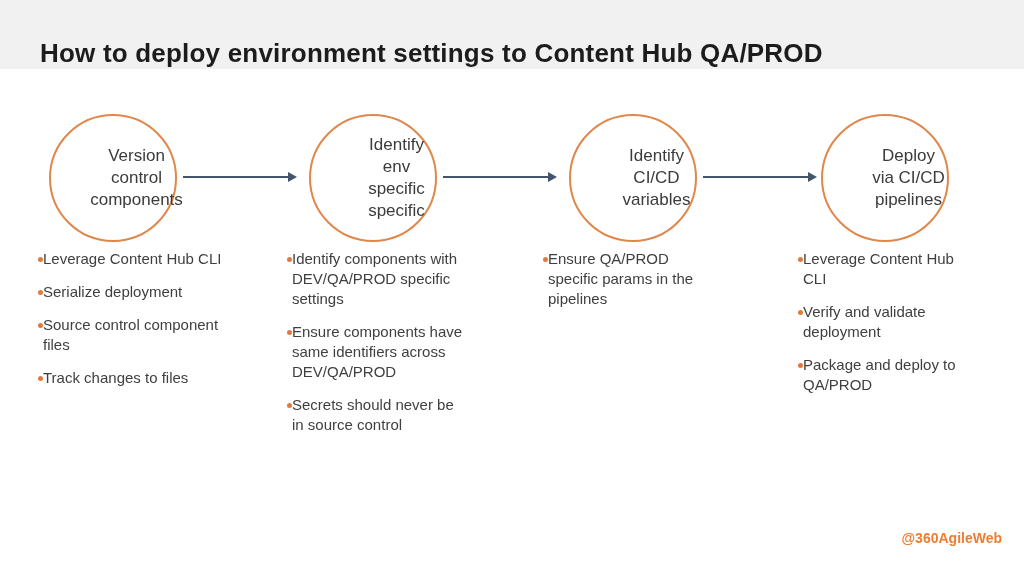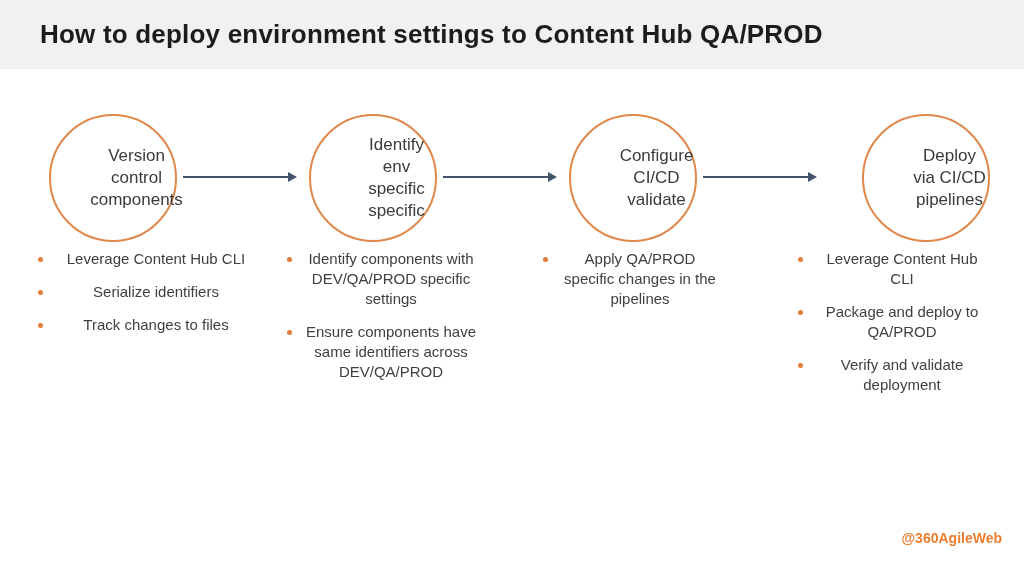--- a/index.html
+++ b/index.html
@@ -15,21 +15,21 @@
   html,body{width:1024px;height:576px;}
   body{
     font-family:"Liberation Sans", sans-serif;
     background:#ffffff;
     position:relative;
     overflow:hidden;
   }
   .titlebar{
     position:absolute;left:0;top:0;width:1024px;height:69px;
     background:var(--header-bg);
-    display:flex;align-items:center;
+    display:flex;align-items:flex-end;
   }
   .titlebar h1{
     padding-left:40px;
     font-size:26px;
     font-weight:700;
     letter-spacing:0.2px;
     color:var(--title-color);
   }
   .circle{
     position:absolute;top:114px;
@@ -39,21 +39,21 @@
     background:#ffffff;
     display:flex;align-items:center;justify-content:center;
     text-align:center;
   }
   .circle span{
     display:block;width:102px;
     font-size:17px;line-height:22px;
     color:#3B3B3B;
     margin-left:47px;
   }
-  .c1{left:49px;} .c2{left:309px;} .c3{left:569px;} .c4{left:862px;text-align:center;}
+  .c1{left:49px;} .c2{left:309px;} .c3{left:569px;} .c4{left:821px;text-align:center;}
   .arrow{position:absolute;top:171px;height:12px;}
   .arrow .line{
     position:absolute;left:0;top:5px;height:2px;
     background:var(--arrow);
   }
   .arrow .head{
     position:absolute;right:0;top:1px;
     width:0;height:0;
     border-left:9px solid var(--arrow);
     border-top:5px solid transparent;
@@ -69,24 +69,22 @@
   ul.col li{
     display:flex;
     margin-bottom:13px;
   }
   .dot{
     flex:none;width:5px;height:5px;border-radius:50%;
     background:var(--bullet-orange);
     margin-top:8px;
   }
   .btxt{
-    margin-left:13px;
     font-size:15px;line-height:20px;
     color:var(--text);
-    text-align:center;
   }
   .col1{left:38px;}  .col1 .btxt{width:200px;}
   .col2{left:287px;} .col2 .btxt{width:172px;}
   .col3{left:543px;} .col3 .btxt{width:158px;}
   .col4{left:798px;} .col4 .btxt{width:172px;}
   .watermark{
     position:absolute;top:530px;right:22px;
     font-size:14px;font-weight:700;
     color:var(--watermark-orange);
   }
@@ -108,73 +106,81 @@
     <span class="head"></span>
   </div>
   <div class="circle c2">
     <span>Identify env specific specific</span>
   </div>
   <div class="arrow a2">
     <span class="line"></span>
     <span class="head"></span>
   </div>
   <div class="circle c3">
-    <span>Configure CI/CD validate</span>
+    <span>Identify CI/CD variables</span>
   </div>
   <div class="arrow a3">
     <span class="line"></span>
     <span class="head"></span>
   </div>
   <div class="circle c4">
     <span>Deploy via CI/CD pipelines</span>
   </div>
 
   <ul class="col col1">
     <li>
       <span class="dot"></span>
       <span class="btxt">Leverage Content Hub CLI</span>
     </li>
     <li>
       <span class="dot"></span>
-      <span class="btxt">Serialize identifiers</span>
+      <span class="btxt">Serialize deployment</span>
+    </li>
+    <li>
+      <span class="dot"></span>
+      <span class="btxt">Source control component files</span>
     </li>
     <li>
       <span class="dot"></span>
       <span class="btxt">Track changes to files</span>
     </li>
   </ul>
 
   <ul class="col col2">
     <li>
       <span class="dot"></span>
       <span class="btxt">Identify components with DEV/QA/PROD specific settings</span>
     </li>
     <li>
       <span class="dot"></span>
       <span class="btxt">Ensure components have same identifiers across DEV/QA/PROD</span>
     </li>
+    <li>
+      <span class="dot"></span>
+      <span class="btxt">Secrets should never be in source control</span>
+    </li>
   </ul>
 
   <ul class="col col3">
     <li>
       <span class="dot"></span>
-      <span class="btxt">Apply QA/PROD specific changes in the pipelines</span>
+      <span class="btxt">Ensure QA/PROD specific params in the pipelines</span>
     </li>
   </ul>
 
   <ul class="col col4">
     <li>
       <span class="dot"></span>
       <span class="btxt">Leverage Content Hub CLI</span>
     </li>
     <li>
       <span class="dot"></span>
-      <span class="btxt">Package and deploy to QA/PROD</span>
+      <span class="btxt">Verify and validate deployment</span>
     </li>
     <li>
       <span class="dot"></span>
-      <span class="btxt">Verify and validate deployment</span>
+      <span class="btxt">Package and deploy to QA/PROD</span>
     </li>
   </ul>
 
   <div class="watermark">@360AgileWeb</div>
 
 </div>
 
 </body></html>

